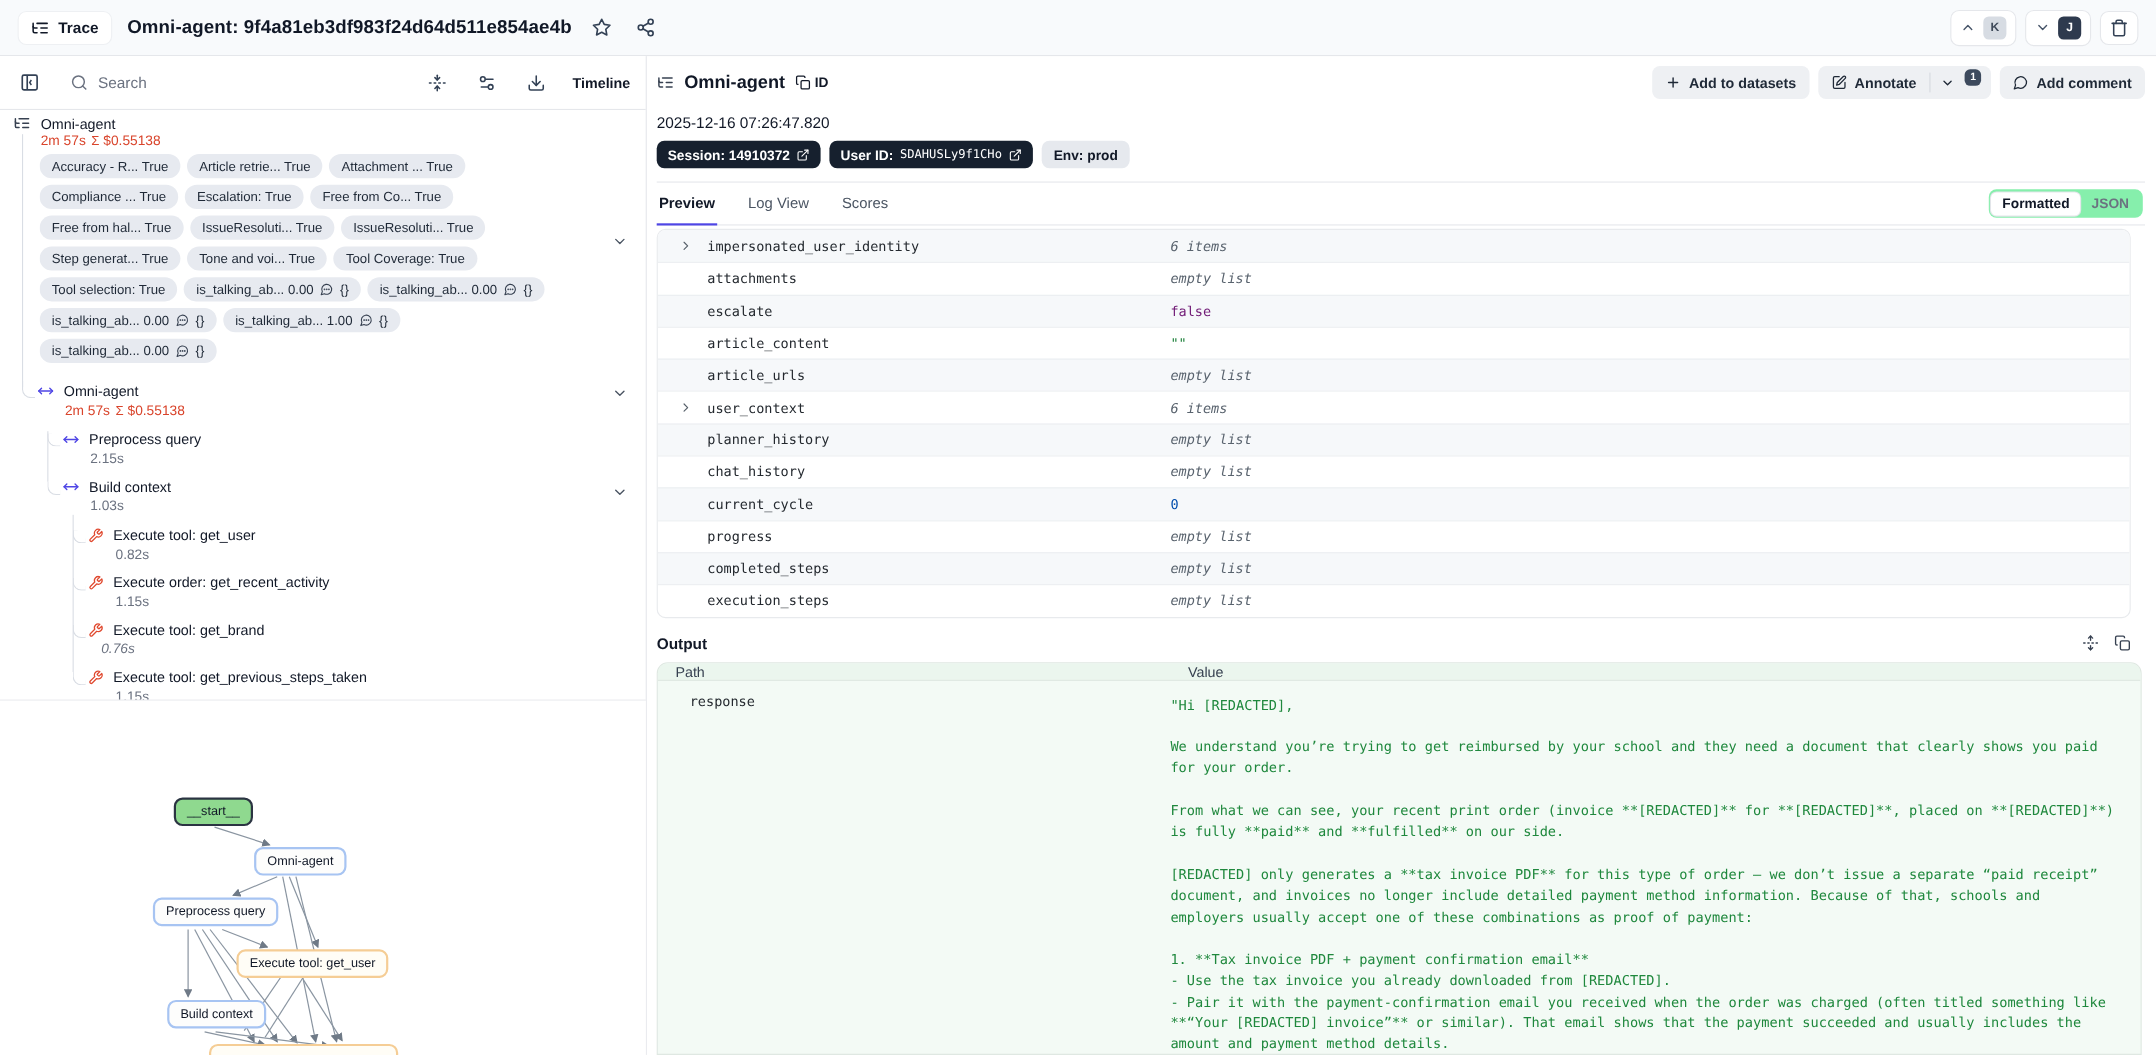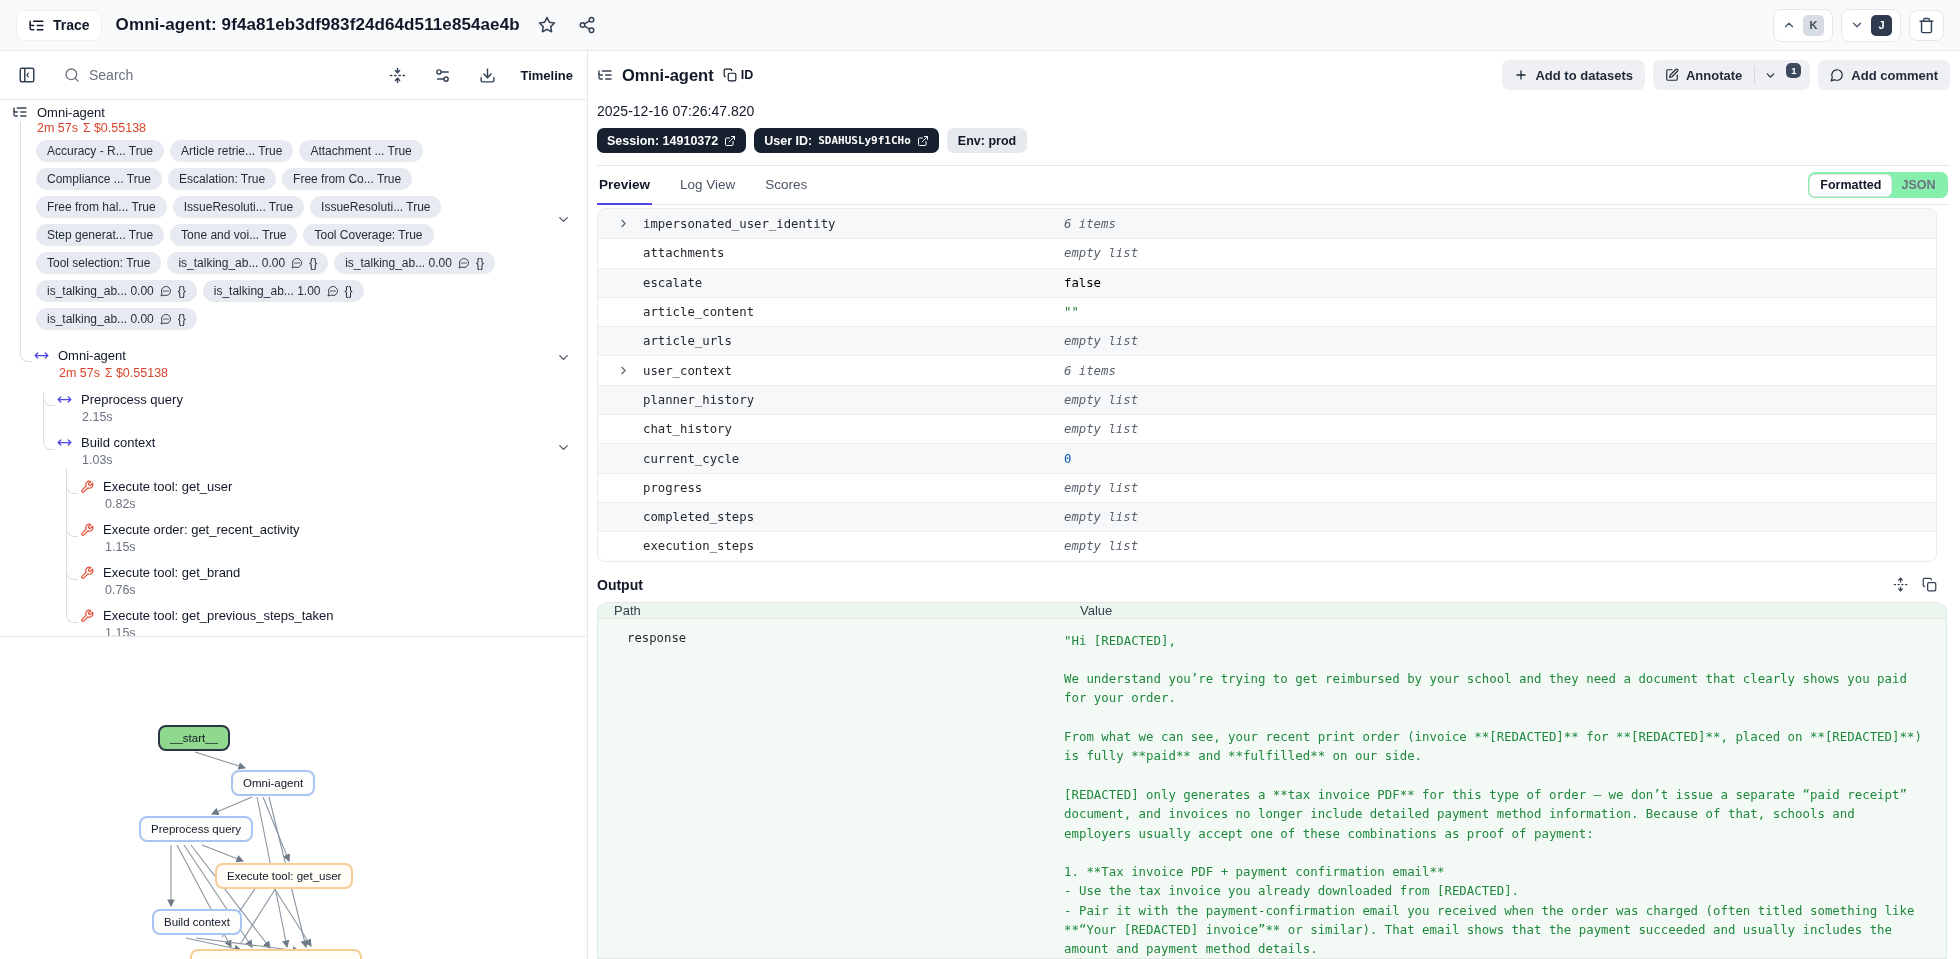--- a/index.html
+++ b/index.html
@@ -84,21 +84,21 @@
     font-weight:600; color:#1f2937; cursor:pointer; height:100%;text-align:right; }
   .btn-group .divider { width:1px; height:18px; background:#d6dae0; }
   .btn-group .seg.small { padding:0 9px; position:relative; }
   .count-badge { min-width:15px; height:15px; border-radius:5px; background:#3d4a5d; color:#fff;
     font-size:9.5px; font-weight:700; display:flex; align-items:center; justify-content:center;
     margin:-10px 0 0 2px; padding:0 3px; }
   .d-timestamp { margin-top:13px; font-size:14px; color:#111827; }
   .d-pills { margin-top:9px; display:flex; gap:8px; align-items:center; }
   .pill-dark { display:flex; align-items:center; gap:6px; background:#16202e; color:#fff;
     border-radius:7px; height:25px; padding:0 10px; font-size:12.5px; font-weight:700; cursor:pointer;}
-  .pill-dark .mono-val { font-size:11px; font-weight:700; font-family:"DejaVu Sans Mono",monospace; }
+  .pill-dark .mono-val { font-size:11px; font-weight:400; font-family:"DejaVu Sans Mono",monospace; }
   .pill-light { background:#e6e9ee; color:#111827; border-radius:7px; height:25px;
     display:flex; align-items:center; padding:0 11px; font-size:12.5px; font-weight:700; }
 
   
   .tabs-row { margin-top:12px; border-top:1px solid #e5e7eb; border-bottom:1px solid #e5e7eb;
     display:flex; align-items:center; height:40px; }
   .tab { font-size:13.5px; color:#4b5563; padding:0 2px; margin-right:26px; height:100%;
     display:flex; align-items:center; cursor:pointer; border-bottom:2.5px solid transparent;
     margin-bottom:-1px; background:none; border-top:none; border-left:none; border-right:none;
     font-family:inherit; }
@@ -112,21 +112,21 @@
   
   .preview-table { margin-top:3px; margin-right:13px; border:1px solid #e8eaed;
     border-radius:8px; overflow:hidden; }
   .p-row { display:grid; grid-template-columns:466px 1fr; height:29.3px; align-items:center;
     border-top:1px solid #eceef1; font-family:"DejaVu Sans Mono",monospace; font-size:12.3px; }
   .p-row:first-child { border-top:none; }
   .p-row:nth-child(odd) { background:#f6f8fa; }
   .p-key { display:flex; align-items:center; gap:5px; padding-left:19px; color:#24292f; }
   .p-key .chev-slot { width:21px; display:flex; align-items:center; color:#57606a; }
   .v-meta { color:#59636e; font-style:italic; }
-  .v-false { color:#000000; }
+  .v-false { color:#701a75; }
   .v-str { color:#1a7f37; }
   .v-num { color:#0550ae; }
 
   
   .output-head { margin-top:15px; display:flex; align-items:center; margin-right:13px; }
   .output-title { font-size:14px; font-weight:700; color:#111827; }
   .output-icons { margin-left:auto; display:flex; gap:14px; color:#374151; }
   .output-table { margin-top:9px; margin-right:3px; flex:1; border:1px solid #dfe8e2;
     border-radius:10px 10px 0 0; overflow:hidden; background:#f3faf5; display:flex;
     flex-direction:column; }
@@ -457,21 +457,21 @@
       <div class="t-time" style="left:105px; top:440px;">1.15s</div>
 
       <div class="t-row" style="left:80px; top:465px;">
         <span style="color:#e0492f;">
             <svg width="14" height="14" viewBox="0 0 24 24" fill="none" stroke="currentColor" stroke-width="2" stroke-linecap="round" stroke-linejoin="round">
               <path d="M14.7 6.3a1 1 0 0 0 0 1.4l1.6 1.6a1 1 0 0 0 1.4 0l3.77-3.77a6 6 0 0 1-7.94 7.94l-6.91 6.91a2.12 2.12 0 0 1-3-3l6.91-6.91a6 6 0 0 1 7.94-7.94l-3.76 3.76z"></path>
             </svg>
           </span>
         <span class="t-name">Execute tool: get_brand</span>
       </div>
-      <div class="t-time" style="left:105px; top:483px;">0.76s</div>
+      <div class="t-time" style="left:92px; top:483px;font-style:italic;">0.76s</div>
 
       <div class="t-row" style="left:80px; top:508px;">
         <span style="color:#e0492f;">
             <svg width="14" height="14" viewBox="0 0 24 24" fill="none" stroke="currentColor" stroke-width="2" stroke-linecap="round" stroke-linejoin="round">
               <path d="M14.7 6.3a1 1 0 0 0 0 1.4l1.6 1.6a1 1 0 0 0 1.4 0l3.77-3.77a6 6 0 0 1-7.94 7.94l-6.91 6.91a2.12 2.12 0 0 1-3-3l6.91-6.91a6 6 0 0 1 7.94-7.94l-3.76 3.76z"></path>
             </svg>
           </span>
         <span class="t-name">Execute tool: get_previous_steps_taken</span>
       </div>
       <div class="t-time" style="left:105px; top:526px;">1.15s</div>

